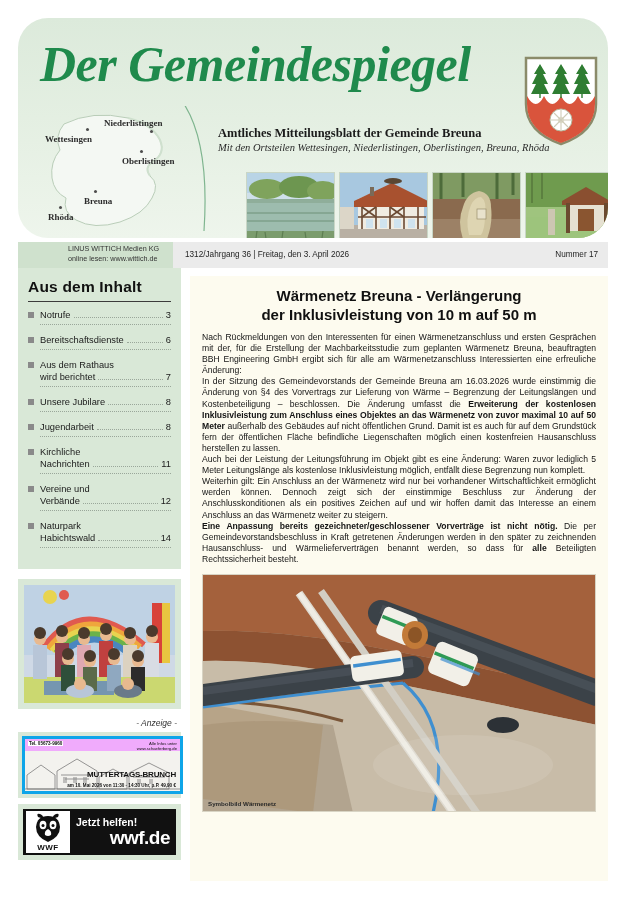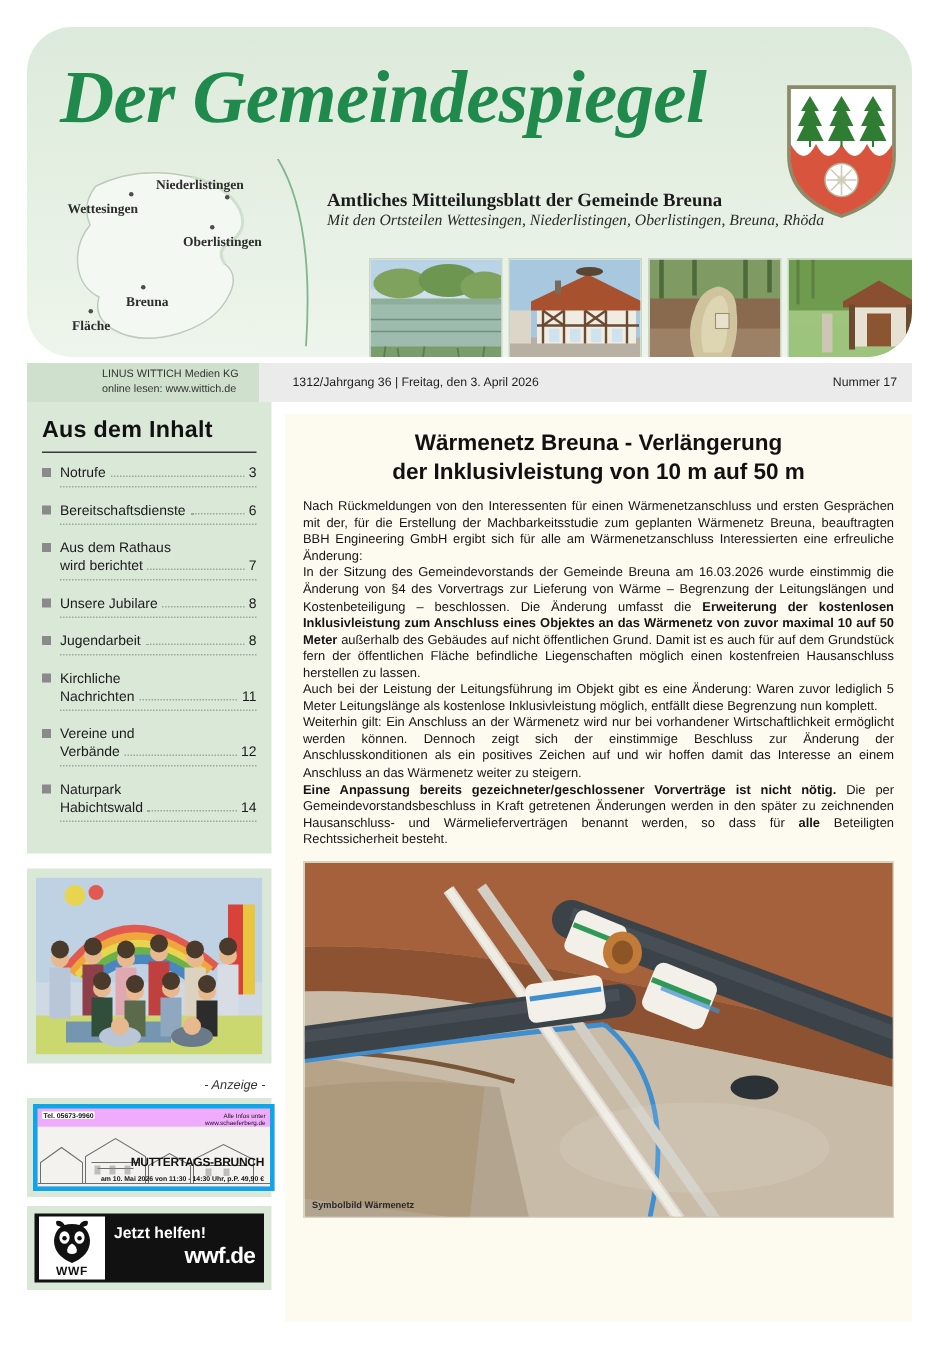--- a/index.html
+++ b/index.html
@@ -66,21 +66,21 @@
   .pub-left{
     position:absolute;left:0;top:0;width:155px;height:26px;
     background:#cfe1cd;
     padding:2px 6px 0 6px;box-sizing:border-box;
   }
   .pub-left div{font-size:7.2px;line-height:9.5px;color:#333;padding-left:44px;}
   .pub-right{
     position:absolute;left:155px;top:0;width:435px;height:26px;
     background:#ebebeb;
   }
-  .pub-issue{position:absolute;left:22px;top:8px;font-size:8.2px;color:#1f1f1f;white-space:nowrap;}
+  .pub-issue{position:absolute;left:12px;top:8px;font-size:8.2px;color:#1f1f1f;white-space:nowrap;}
   .pub-num{position:absolute;right:10px;top:8px;font-size:8.2px;color:#1f1f1f;}
 
   
   .leftcol{position:absolute;left:18px;top:268px;width:152px;}
   .toc-box{
     background:#d9e8d7;
     padding:10px 10px 12px 10px;
     box-sizing:border-box;width:163px;
   }
   .toc-title{
@@ -137,21 +137,21 @@
   .ad2{
     width:163px;margin-top:6px;background:#d9e8d7;padding:5px;box-sizing:border-box;
   }
   .ad2-inner{
     width:153px;height:46px;background:#111;position:relative;display:flex;align-items:center;
   }
   .wwf-logo{width:44px;height:42px;background:#fff;margin-left:3px;position:relative;flex:0 0 44px;}
   .wwf-word{position:absolute;left:0;bottom:1px;width:44px;text-align:center;font-size:8px;font-weight:700;color:#111;letter-spacing:.5px;}
   .ad2-txt{flex:1;padding-left:6px;}
   .ad2-l1{font-size:10.5px;font-weight:700;color:#fff;line-height:12px;}
-  .ad2-l2{font-size:15px;font-weight:700;color:#fff;line-height:20px;text-align:right;padding-right:6px;letter-spacing:-.5px;}
+  .ad2-l2{font-size:19px;font-weight:700;color:#fff;line-height:20px;text-align:right;padding-right:6px;letter-spacing:-.5px;}
 
   
   .article{
     position:absolute;left:190px;top:276px;width:418px;height:605px;
     background:#fdfbef;
     padding:10px 12px 10px 12px;box-sizing:border-box;
   }
   .art-head{
     font-size:15px;font-weight:700;color:#111;text-align:center;
     line-height:19px;margin-bottom:8px;
@@ -191,21 +191,21 @@
       <span class="map-dot" style="left:54px;top:22px;"></span>
       <span class="map-dot" style="left:118px;top:24px;"></span>
       <span class="map-dot" style="left:108px;top:44px;"></span>
       <span class="map-dot" style="left:62px;top:84px;"></span>
       <span class="map-dot" style="left:27px;top:100px;"></span>
 
       <span class="map-label" style="left:13px;top:28px;">Wettesingen</span>
       <span class="map-label" style="left:72px;top:12px;text-align:right;">Niederlistingen</span>
       <span class="map-label" style="left:90px;top:50px;">Oberlistingen</span>
       <span class="map-label" style="left:52px;top:90px;">Breuna</span>
-      <span class="map-label" style="left:16px;top:106px;">Fläche</span>
+      <span class="map-label" style="left:16px;top:106px;">Rhöda</span>
     </div>
 
     <div class="mast-sub1">Amtliches Mitteilungsblatt der Gemeinde Breuna</div>
     <div class="mast-sub2">Mit den Ortsteilen Wettesingen, Niederlistingen, Oberlistingen, Breuna, Rhöda</div>
 
     <div class="crest">
       <svg width="86" height="96" viewBox="0 0 86 96">
         <path d="M8 6 L78 6 L78 52 Q78 80 43 92 Q8 80 8 52 Z" fill="#ffffff" stroke="#8b8b6a" stroke-width="2.5"></path>
         <path d="M9 44 Q18 60 26 44 Q34 60 43 44 Q52 60 60 44 Q68 60 77 44
                  L77 52 Q77 79 43 91 Q9 79 9 52 Z" fill="#d9543c"></path>

